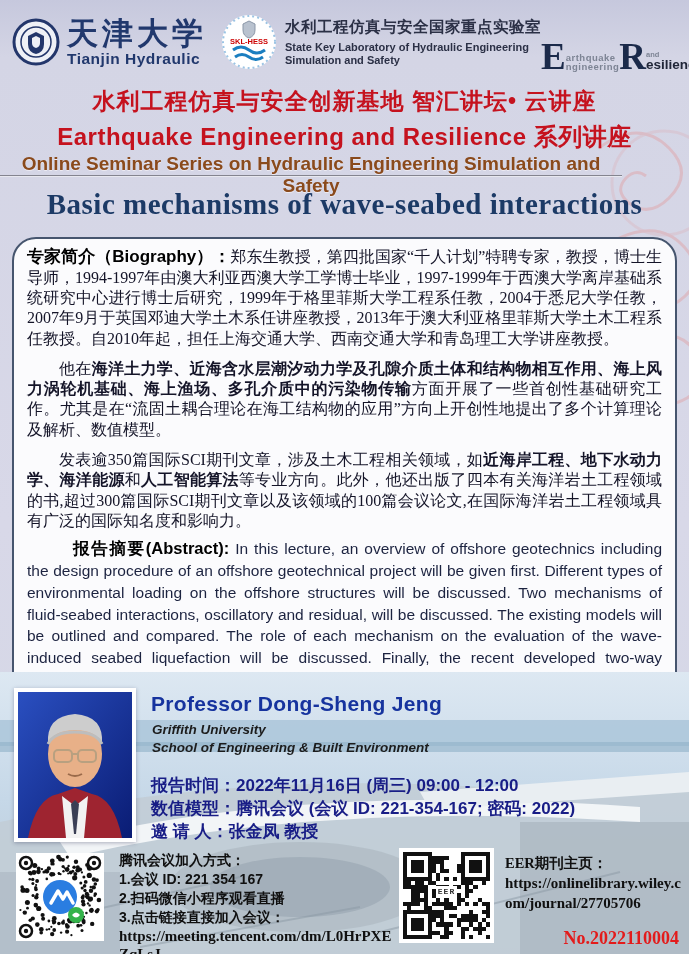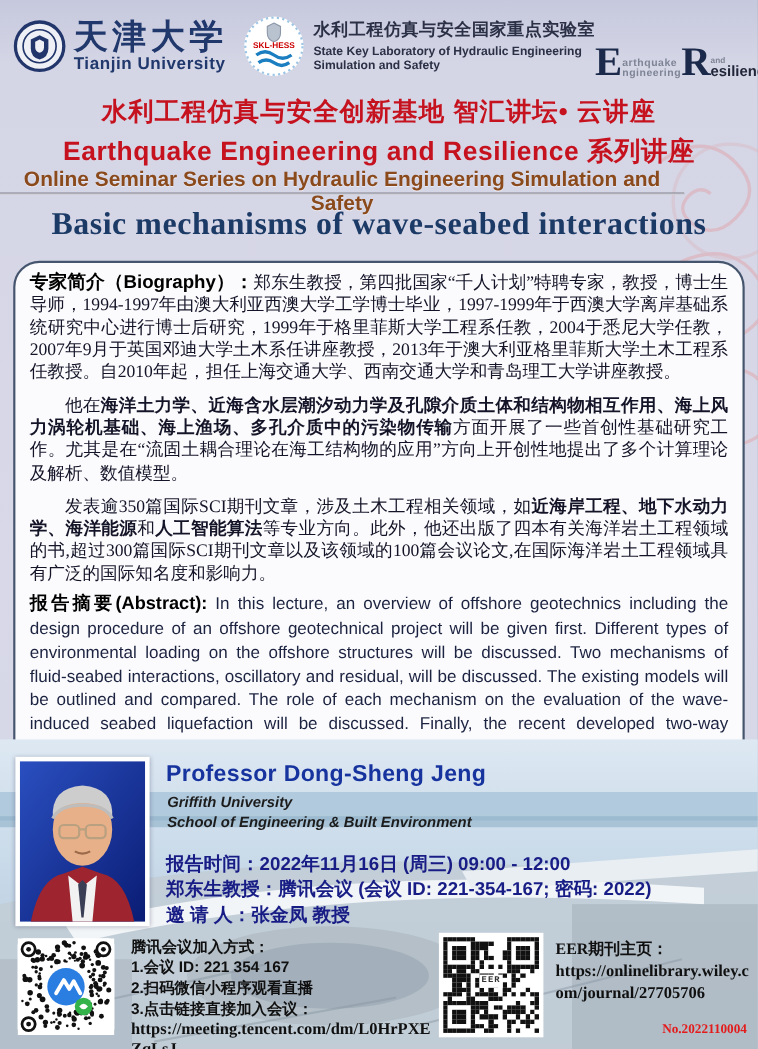--- a/index.html
+++ b/index.html
@@ -42,21 +42,21 @@
                 font-size:29px; font-weight:bold; color:#1c3a66; letter-spacing:0.5px; }
 
   
   .info-box { position:absolute; top:237px; left:12px; width:665px; height:495px; background:#fbfbfd;
               border:2.5px solid #46556e; border-radius:24px; padding:7px 13px 6px 13px; overflow:hidden; }
   .bio { font-family:"Liberation Serif", serif; font-size:16px; line-height:1.27; color:#141428; text-align:justify; }
   .bio-heading { font-family:"Liberation Sans", sans-serif; font-weight:bold; font-size:17px; color:#000; }
   .bio p.indent { text-indent:2em;margin-top:10px; }
   .bio b { font-weight:bold; }
   .abstract { margin-top:6px; font-size:15.5px; line-height:1.4; color:#1c2340; text-align:justify; }
-  .abstract-heading { font-weight:bold; font-size:16.5px; color:#000; }
+  .abstract-heading { font-weight:bold; font-size:16.5px; color:#000;margin-left:46px; }
 
   
   .photo-bg { position:absolute; top:672px; left:0; width:689px; height:282px; }
 
   
   .speaker-photo { position:absolute; top:688px; left:14px; width:122px; height:154px; background:#fff; padding:4px;
                    box-shadow:0 1px 4px rgba(40,40,80,.35); }
   .speaker-photo svg { width:100%; height:100%; display:block; }
   .speaker-name { position:absolute; top:692px; left:151px; font-size:21px; font-weight:bold; color:#16339e; letter-spacing:0.3px; }
   .speaker-affil { position:absolute; left:152px; font-size:13.5px; font-weight:bold; font-style:italic; color:#1c1c1c; }
@@ -73,21 +73,21 @@
   .join-url { font-family:"Liberation Serif", serif; font-size:15px; font-weight:bold; line-height:18px; word-break:break-all; color:#101010; text-decoration:none; display:block; }
   .qr-square { position:absolute; top:848px; left:399px; width:95px; height:95px; background:#fff; padding:4px;
                display:grid; grid-template-columns:repeat(21,1fr); grid-template-rows:repeat(21,1fr); gap:0; }
   .qr-square .c { background:#111; }
   .qr-square .w { background:#fff; }
   .qr-center { position:absolute; top:886px; left:436px; width:21px; height:12px; background:#fff; font-family:Liberation Mono, monospace;
                font-size:8px; font-weight:bold; color:#333; text-align:center; line-height:12px; letter-spacing:1px; }
   .eer-home { position:absolute; top:853px; left:505px; width:178px; color:#101010; }
   .eer-home-label { font-size:14.5px; font-weight:bold; line-height:20px; font-family:"Liberation Serif", serif; }
   .eer-home-url { font-family:"Liberation Serif", serif; font-size:15px; font-weight:bold; line-height:20px; word-break:break-all; color:#101010; text-decoration:none; display:block; }
-  .poster-no { position:absolute; top:928px; right:10px; font-family:"Liberation Serif", serif; font-size:12px; font-weight:bold; color:#e31b1b; }
+  .poster-no { position:absolute; top:928px; right:10px; font-family:"Liberation Serif", serif; font-size:18px; font-weight:bold; color:#e31b1b; }
 </style>
 </head>
 <body>
 
 <div id="poster">
 
   <svg class="watermark" viewBox="0 0 160 360">
     <g fill="none" stroke="#e49090" stroke-width="3">
       <path d="M40 60 q40 -30 70 0 q25 25 0 50 q-20 20 -40 5 q-15 -12 -3 -25 q10 -10 20 -2"></path>
       <path d="M60 150 q45 -20 70 15 q18 28 -10 48 q-25 17 -42 -2"></path>
@@ -99,21 +99,21 @@
   <div class="header">
     <div class="tju">
       <svg class="tju-seal" viewBox="0 0 48 48">
         <circle cx="24" cy="24" r="22" fill="#eef0f6" stroke="#23366b" stroke-width="3"></circle>
         <circle cx="24" cy="24" r="15" fill="none" stroke="#23366b" stroke-width="1.5"></circle>
         <path d="M24 14 l8 4 v8 q0 8 -8 10 q-8 -2 -8 -10 v-8 z" fill="#23366b"></path>
         <path d="M24 18 l4 2 v5 q0 4 -4 5 q-4 -1 -4 -5 v-5 z" fill="#eef0f6"></path>
       </svg>
       <div class="tju-text">
         <span class="tju-cn">天津大学</span>
-        <span class="tju-en">Tianjin University</span>
+        <span class="tju-en">Tianjin Hydraulic</span>
       </div>
     </div>
 
     <svg class="skl" viewBox="0 0 56 56">
       <circle cx="28" cy="28" r="27" fill="#fff"></circle>
       <circle cx="28" cy="28" r="26" fill="none" stroke="#9cc4e4" stroke-width="2" stroke-dasharray="2 3"></circle>
       <path d="M28 7 l6 3 v6 q0 6 -6 8 q-6 -2 -6 -8 v-6 z" fill="#b9c2cf" stroke="#8b97a8" stroke-width="1"></path>
       <text x="28" y="30" font-size="7.5" font-weight="bold" fill="#c00" text-anchor="middle" font-family="Liberation Sans, sans-serif">SKL-HESS</text>
       <path d="M12 36 q8 -6 16 0 q8 6 16 0" fill="none" stroke="#1a7ec0" stroke-width="3"></path>
       <path d="M14 43 q7 -5 14 0 q7 5 14 0" fill="none" stroke="#1a7ec0" stroke-width="3"></path>
@@ -203,21 +203,21 @@
       <path d="M50 82 q7 4 14 0" stroke="#9a6a4a" stroke-width="2" fill="none"></path>
     </svg>
   </div>
 
   <div class="speaker-name">Professor Dong-Sheng Jeng</div>
   <div class="speaker-affil affil-1">Griffith University</div>
   <div class="speaker-affil affil-2">School of Engineering &amp; Built Environment</div>
 
   <div class="meeting">
     <div class="mrow"><span>报告时间：</span><span>2022年11月16日 (周三) 09:00 - 12:00</span></div>
-    <div class="mrow"><span>郑东生教授：</span><span>腾讯会议 (会议 ID: 221-354-167; 密码: 2022)</span></div>
+    <div class="mrow"><span>数值模型：</span><span>腾讯会议 (会议 ID: 221-354-167; 密码: 2022)</span></div>
     <div class="mrow"><span>邀 请 人：</span><span>张金凤 教授</span></div>
   </div>
 
   <div class="qr-round">
     <svg id="qr-round-svg" viewBox="0 0 88 88" width="88" height="88">
       <rect width="88" height="88" fill="#fff"></rect>
       <g id="round-dots" fill="#111">
           <circle cx="21.1" cy="28.0" r="1.9"></circle>
           <circle cx="79.3" cy="41.1" r="1.8"></circle>
           <circle cx="71.6" cy="14.6" r="1.1"></circle>

